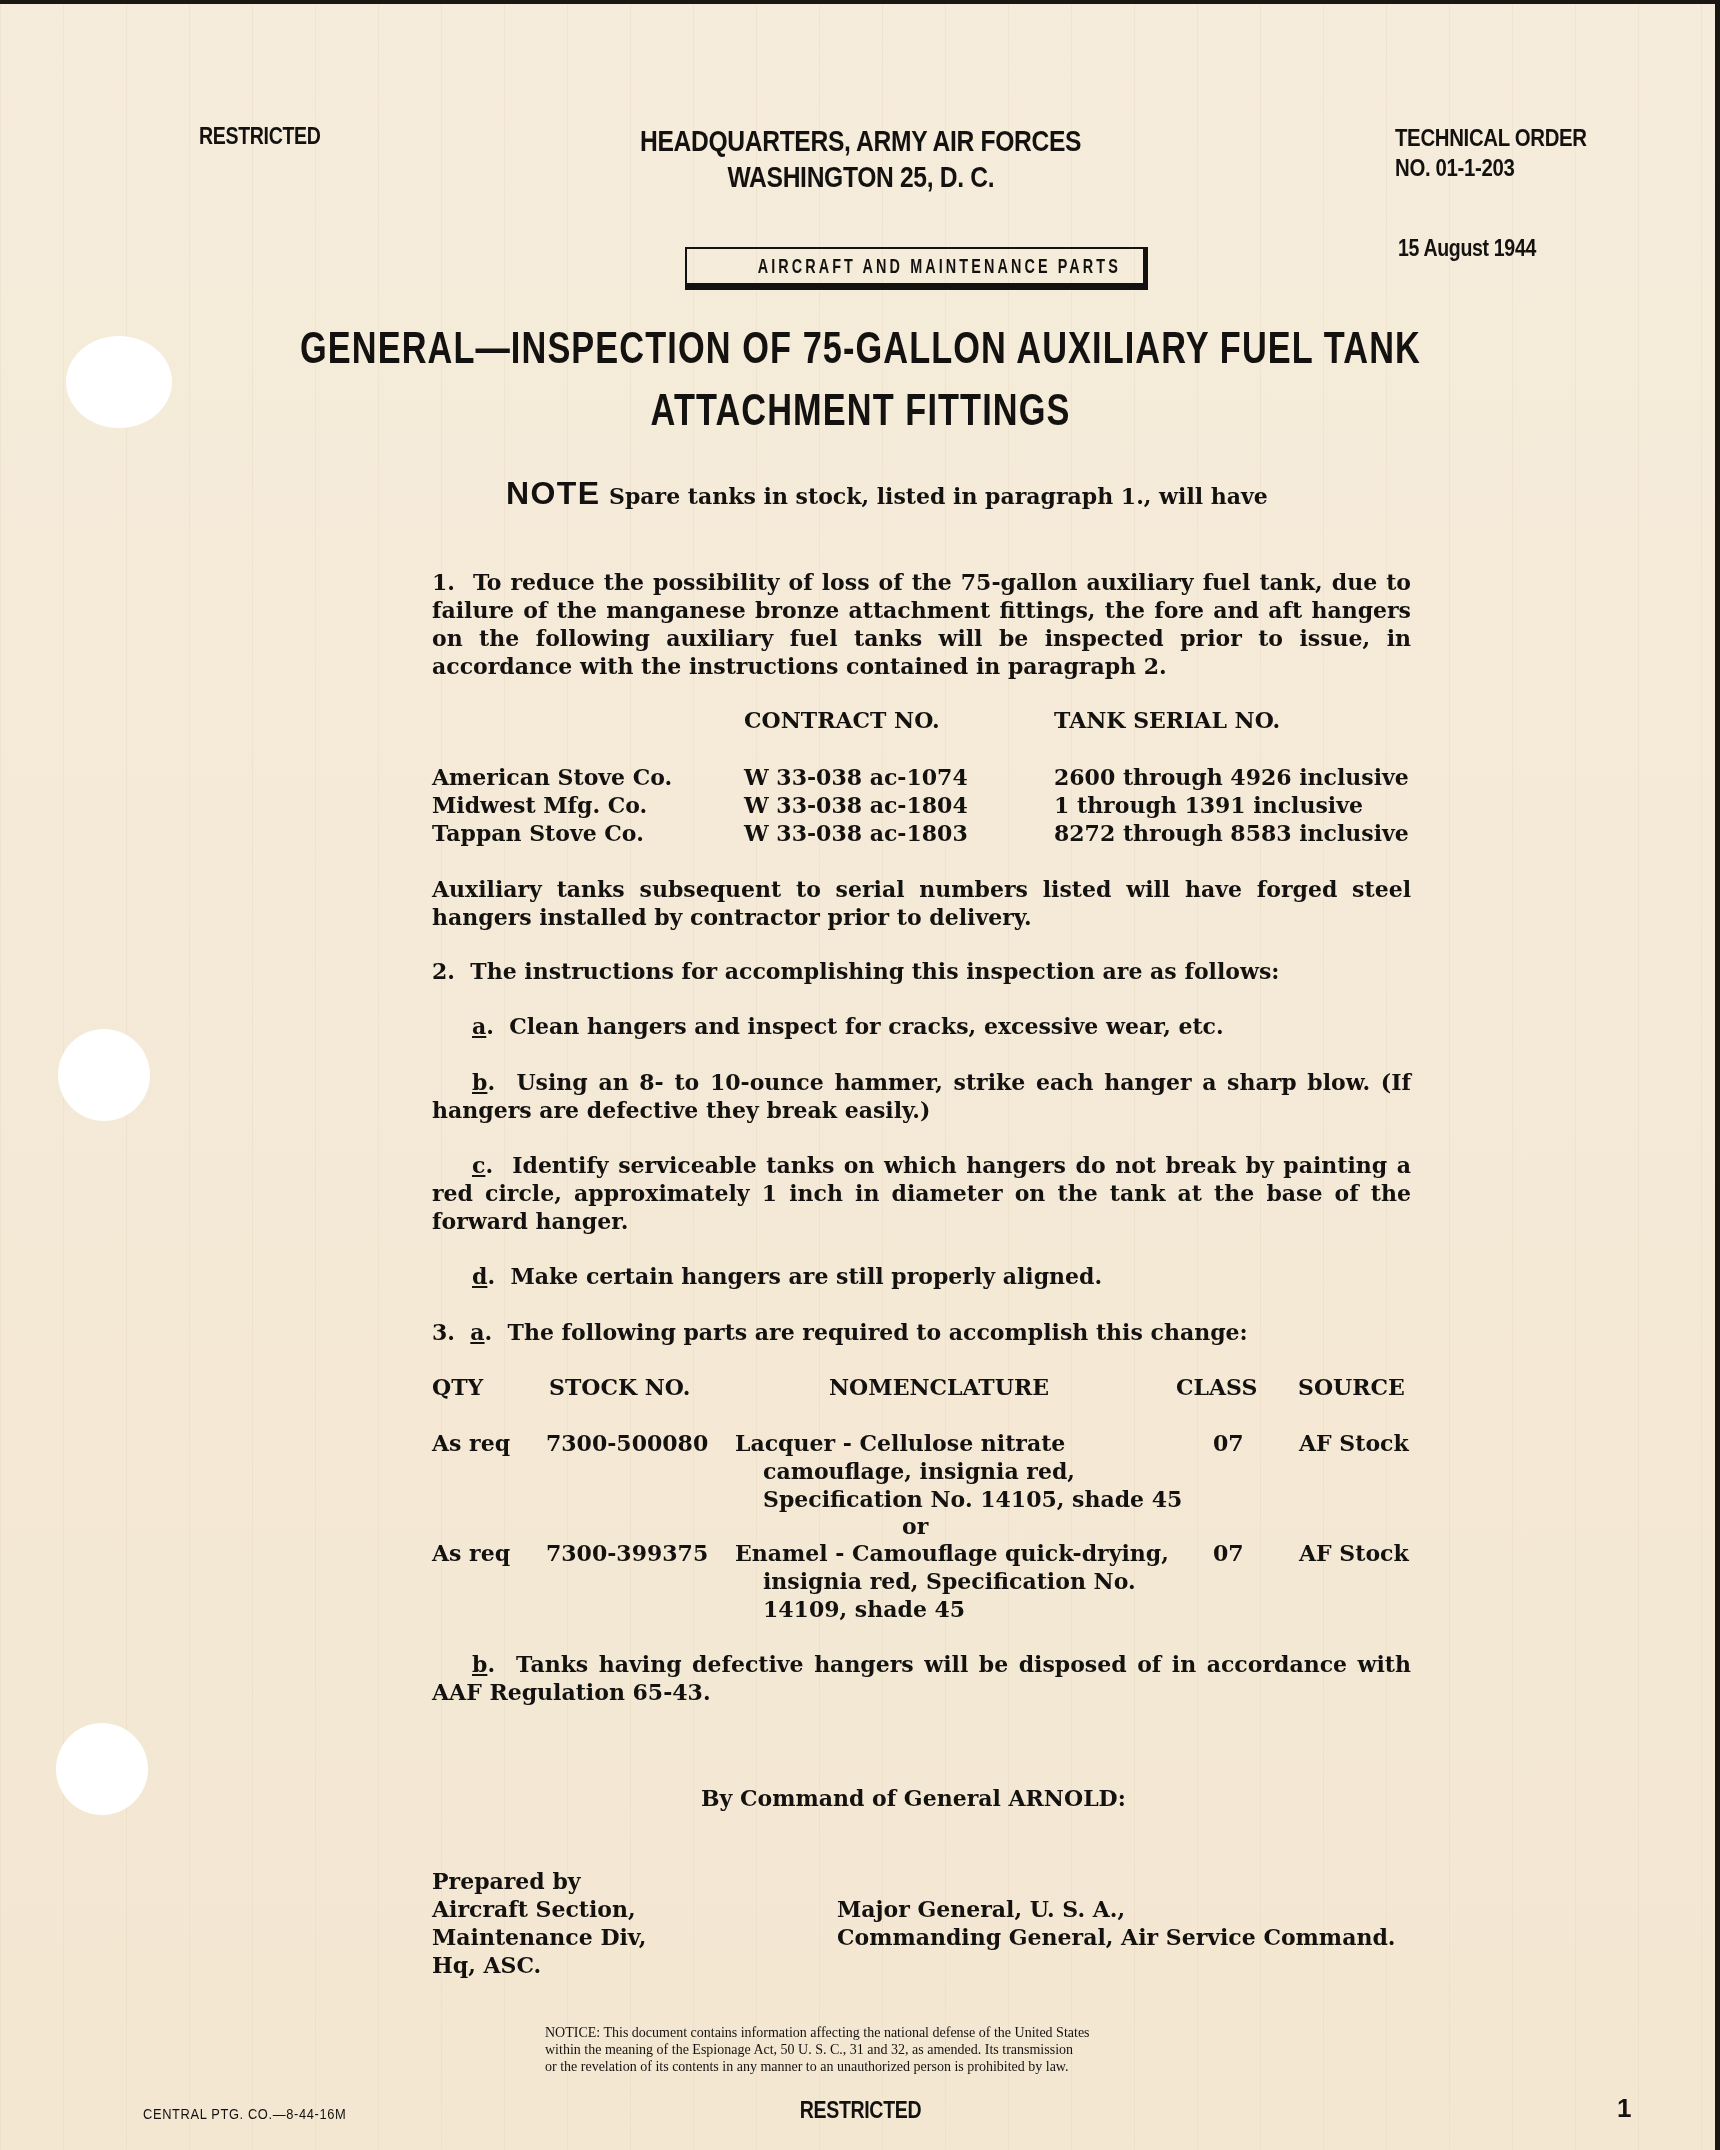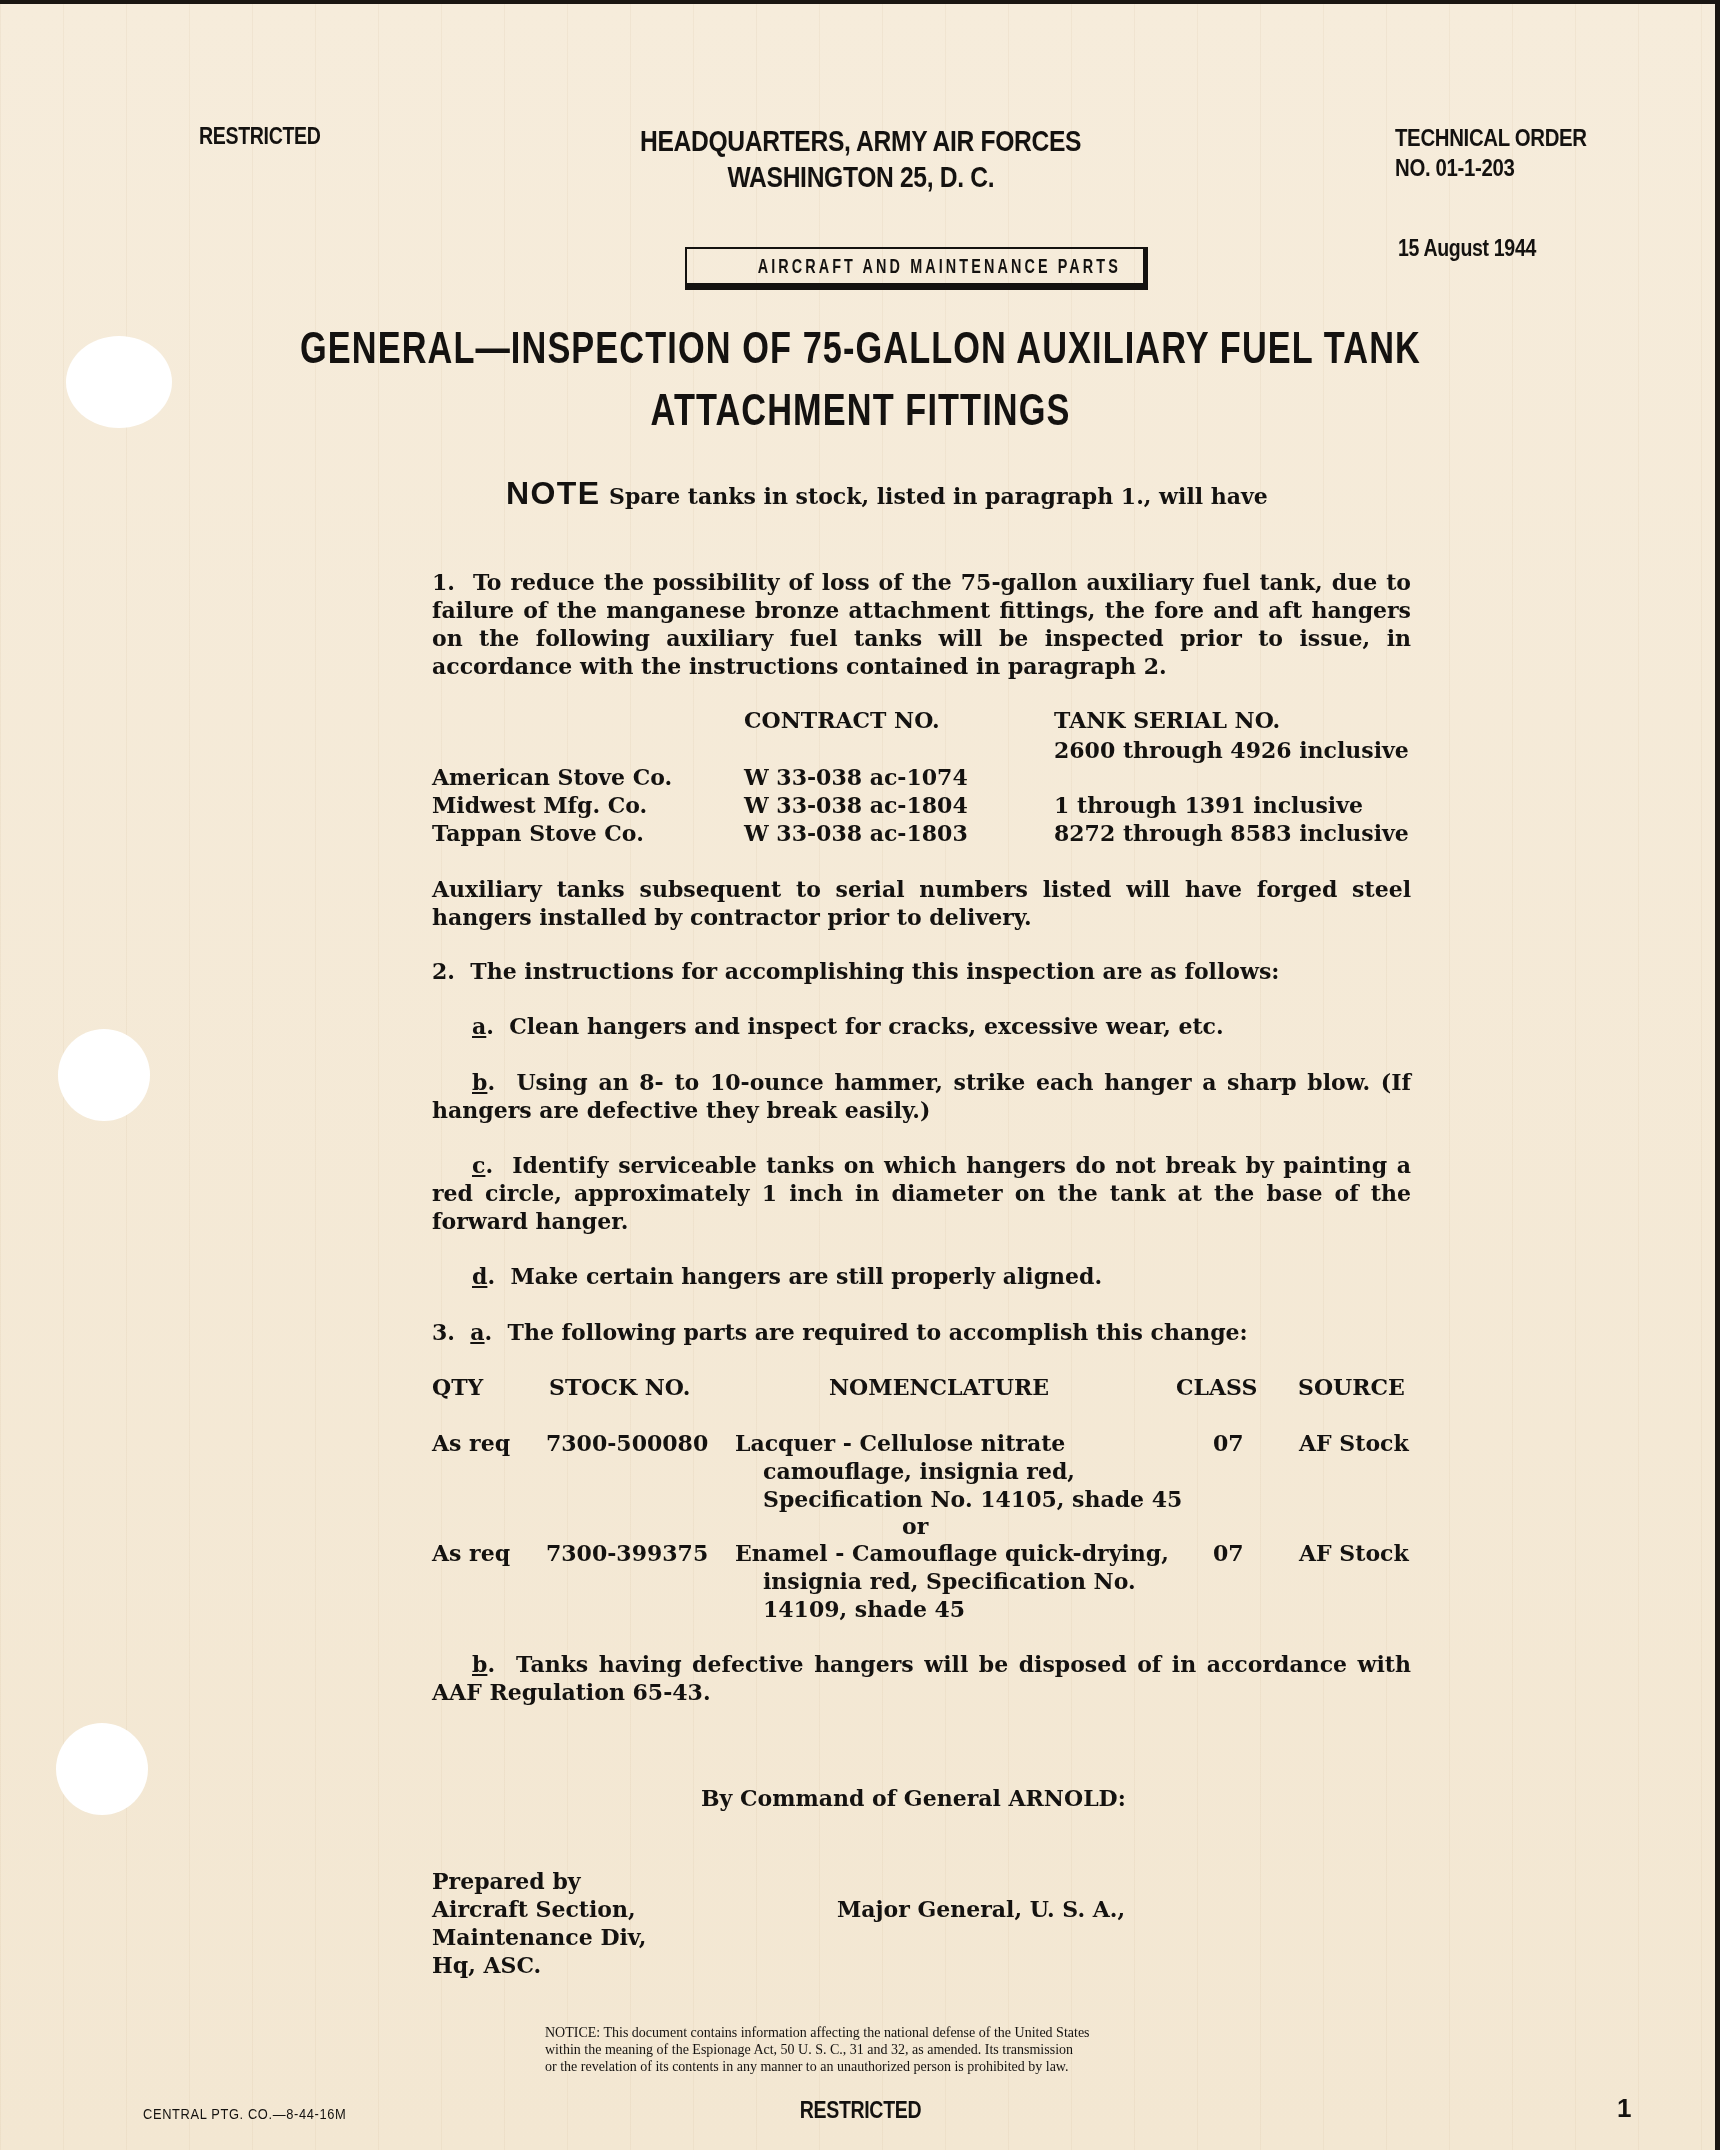--- a/index.html
+++ b/index.html
@@ -98,21 +98,21 @@
   <span>1.</span>&nbsp;
   <span>To reduce the possibility of loss of the 75-gallon auxiliary fuel tank, due to failure of the manganese bronze attachment fittings, the fore and aft hangers on the following auxiliary fuel tanks will be inspected prior to issue, in accordance with the instructions contained in paragraph 2.</span>
 </div>
 
 <div class="body-text">
   <div class="cell" style="left:744px; top:706px;">CONTRACT NO.</div>
   <div class="cell" style="left:1054px; top:706px;">TANK SERIAL NO.</div>
 
   <div class="cell" style="left:432px; top:763px;">American Stove Co.</div>
   <div class="cell" style="left:744px; top:763px;">W 33-038 ac-1074</div>
-  <div class="cell" style="left:1054px; top:736px;">2600 through 4926 inclusive</div>
+  <div class="cell" style="left:1054px; top:763px;">2600 through 4926 inclusive</div>
 
   <div class="cell" style="left:432px; top:791px;">Midwest Mfg. Co.</div>
   <div class="cell" style="left:744px; top:791px;">W 33-038 ac-1804</div>
   <div class="cell" style="left:1054px; top:791px;">1 through 1391 inclusive</div>
 
   <div class="cell" style="left:432px; top:819px;">Tappan Stove Co.</div>
   <div class="cell" style="left:744px; top:819px;text-align:center;">W 33-038 ac-1803</div>
   <div class="cell" style="left:1054px; top:819px;">8272 through 8583 inclusive</div>
 </div>
 
@@ -181,20 +181,21 @@
 
 <div class="abs body-text" style="left:432px; top:1867px;">
   <div>Prepared by</div>
   <div>Aircraft Section,</div>
   <div>Maintenance Div,</div>
   <div>Hq, ASC.</div>
 </div>
 
 <div class="abs body-text" style="left:837px; top:1895px; white-space:nowrap;">
   <div>Major General, U. S. A.,</div>
+  <div>Commanding General, Air Service Command.</div>
 </div>
 
 <div class="small-notice">
   <div>NOTICE: This document contains information affecting the national defense of the United States</div>
   <div>within the meaning of the Espionage Act, 50 U. S. C., 31 and 32, as amended. Its transmission</div>
   <div>or the revelation of its contents in any manner to an unauthorized person is prohibited by law.</div>
 </div>
 
 <div class="abs sans-cond footer-left">CENTRAL PTG. CO.—8-44-16M</div>
 <div class="abs sans-cond footer-center">

